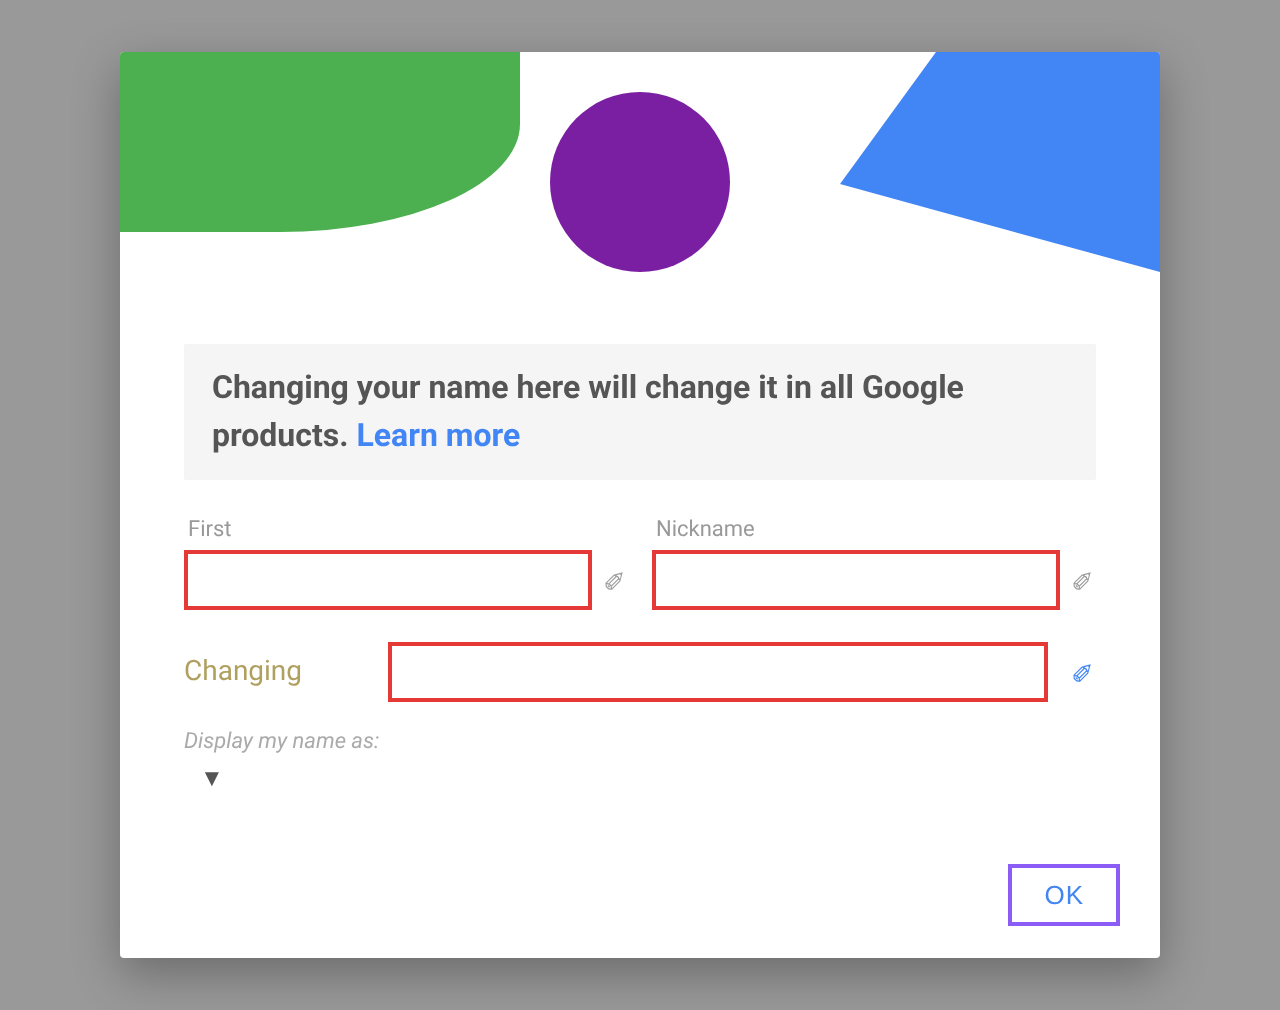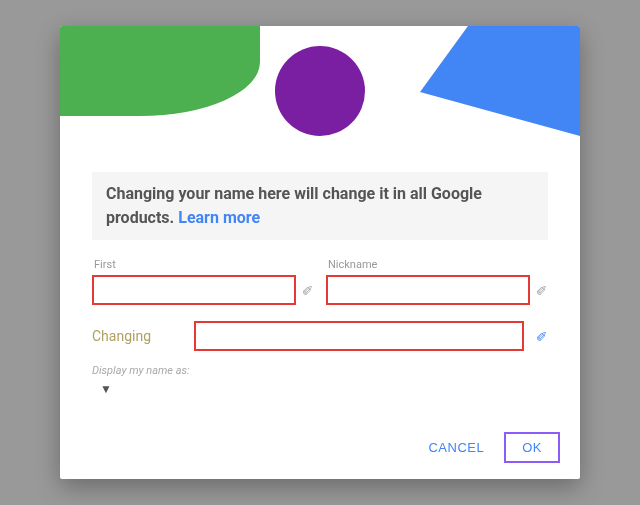--- a/index.html
+++ b/index.html
@@ -256,17 +256,16 @@
     <div class="display-name-row">
       <span class="display-name-label">Display my name as:</span>
       <div class="display-name-select-row">
         <span class="dropdown-arrow">▼</span>
       </div>
     </div>
 
   </div>
 
   <div class="dialog-actions">
-    <button class="btn-cancel">CANCEL</button>
     <button class="btn-ok">OK</button>
   </div>
 
 </div>
 
 </body></html>

